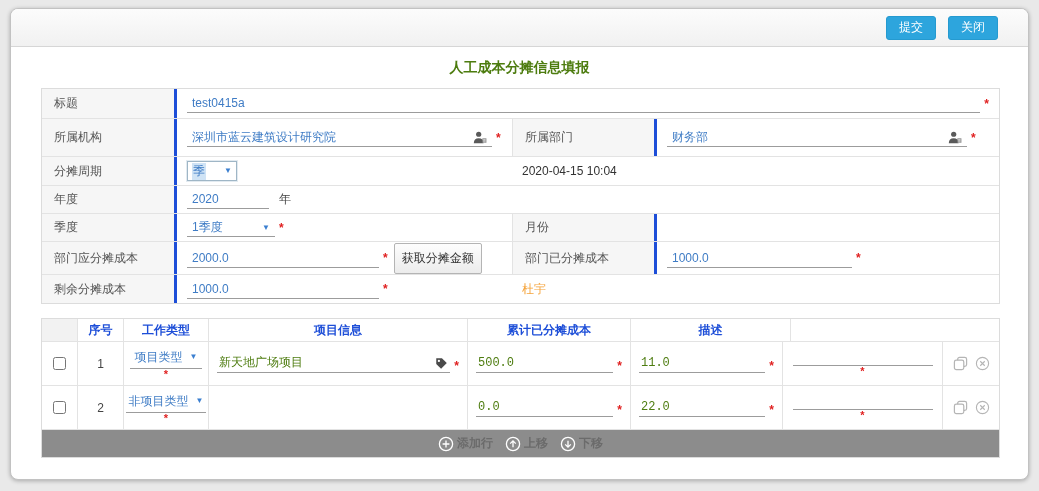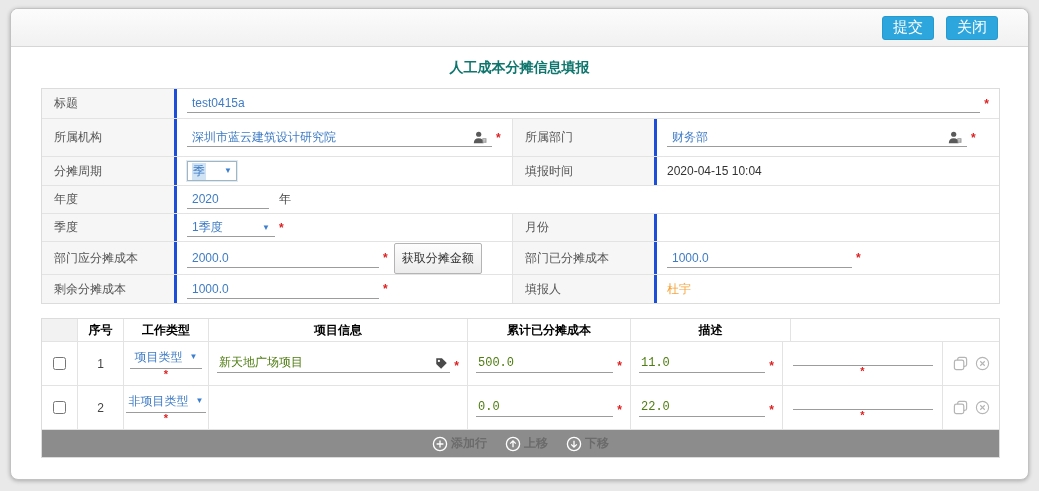--- a/index.html
+++ b/index.html
@@ -5,23 +5,23 @@
   * { margin:0; padding:0; box-sizing:border-box; }
   html,body { width:1039px; height:491px; }
   body { background:#e9e9e9; font-family:"Liberation Sans","DejaVu Sans",sans-serif; font-size:12px; color:#444; }
 
   .window { position:absolute; left:10px; top:8px; width:1019px; height:472px; background:#fff;
             border:1px solid #c2c2c2; border-radius:8px; box-shadow:0 1px 4px rgba(0,0,0,.28); overflow:hidden; }
 
   .toolbar { height:38px; background:linear-gradient(#fcfcfc,#f1f1f1); border-bottom:1px solid #d6d6d6;
              display:flex; align-items:center; justify-content:flex-end; padding-right:30px; gap:12px; }
   .btn-primary { min-width:50px; height:24px; background:#2da5dd; color:#fff; border:1px solid #259ad0;
-                 border-radius:3px; font-size:15px; font-family:inherit; cursor:pointer; padding:0 10px; }
-
-  .page-title { text-align:center; font-size:14px; font-weight:bold; color:#0f766e; margin:12px 0 11px; }
+                 border-radius:3px; font-size:12px; font-family:inherit; cursor:pointer; padding:0 10px; }
+
+  .page-title { text-align:center; font-size:14px; font-weight:bold; color:#4d7c0f; margin:12px 0 11px; }
 
   .form-table { margin:0 30px; width:959px; border:1px solid #dcdcdc; }
   .frow { display:flex; align-items:stretch; }
   .frow + .frow { border-top:1px solid #e3e3e3; }
   .r1{min-height:29px;} .r2{min-height:38px;} .r3{min-height:29px;} .r4{min-height:28px;}
   .r5{min-height:28px;} .r6{min-height:33px;} .r7{min-height:29px;}
   .flabel { width:135px; flex:0 0 135px; background:#f6f6f6; border-right:3px solid #1d4ed8;
             display:flex; align-items:center; padding-left:12px; color:#555; }
   .flabel.l2 { width:145px; flex:0 0 145px; border-left:1px solid #e3e3e3; }
   .fvalue { display:flex; align-items:center; padding:0 10px; }
@@ -42,21 +42,21 @@
 
   .mini-select { display:inline-flex; align-items:center; justify-content:space-between; width:50px; height:20px;
                  border:1px solid #9fb6c6; box-shadow:0 0 0 1px #e2eaf0; background:#fff; padding:0 4px; cursor:pointer; }
   .mini-select .sel-text { color:#3f7cc5; background:#cfe3f5; padding:0 1px; }
 
   .btn-gray { height:31px; margin-left:6px; padding:0 7px; background:linear-gradient(#fdfdfd,#ececec);
               border:1px solid #b4b4b4; border-radius:2px; font-size:12px; color:#333; font-family:inherit; cursor:pointer; }
 
   .detail-table { margin:14px 30px 0; width:959px; border:1px solid #dcdcdc; }
   .drow { display:flex; }
-  .dhead { height:23px; border-bottom:1px solid #e3e3e3; font-weight:bold; color:#000000; }
+  .dhead { height:23px; border-bottom:1px solid #e3e3e3; font-weight:bold; color:#1d4ed8; }
   .dbody { height:44px; border-bottom:1px solid #e3e3e3; }
   .dcell { border-right:1px solid #e3e3e3; display:flex; align-items:center; justify-content:center; }
   .dcell:last-child { border-right:none; }
   .c-cb  { flex:0 0 36px; }
   .c-no  { flex:0 0 46px; }
   .c-wt  { flex:0 0 85px; }
   .c-prj { flex:0 0 259px; }
   .c-cum { flex:0 0 163px; }
   .c-cur { flex:0 0 152px; }
   .c-desc{ flex:0 0 160px; }
@@ -70,21 +70,21 @@
   .stacked { display:inline-flex; flex-direction:column; align-items:center; }
   .wt-line { border-bottom:1px solid #9c9c9c; color:#3f7cc5; padding:0 3px 2px; display:flex; gap:7px;
              align-items:center; justify-content:center; min-width:72px; cursor:pointer; }
   .desc-line { width:140px; border-bottom:1px solid #9c9c9c; height:15px; cursor:text; }
   .req-below { color:#e02020; font-weight:bold; font-size:11px; line-height:9px; margin-top:1px; }
 
   .row-actions { display:flex; gap:7px; align-items:center; }
   .icon-btn { display:inline-flex; cursor:pointer; }
   .row-check { width:13px; height:13px; cursor:pointer; }
 
-  .tfooter { height:27px; background:#8c8c8c; display:flex; align-items:center; justify-content:center; gap:18px;font-weight:bold; }
+  .tfooter { height:27px; background:#8c8c8c; display:flex; align-items:center; justify-content:center; gap:12px;font-weight:bold; }
   .tf-item { display:flex; align-items:center; gap:3px; color:#6b6b6b; cursor:pointer; }
 </style>
 </head>
 <body>
 
 <div class="window">
 
   <div class="toolbar">
     <button class="btn-primary">提交</button>
     <button class="btn-primary">关闭</button>
@@ -138,21 +138,20 @@
     </div>
 
     <div class="frow r3">
       <div class="flabel">分摊周期</div>
       <div class="fvalue v1">
         <span class="mini-select">
           <span class="sel-text">季</span>
           <span class="arrow">▼</span>
         </span>
       </div>
-      <div class="flabel l2">填报时间</div>
       <div class="fvalue v2">
         <span class="plain-text">2020-04-15 10:04</span>
       </div>
     </div>
 
     <div class="frow r4">
       <div class="flabel">年度</div>
       <div class="fvalue v1">
         <span class="uline" style="width:82px">
           <span class="blue-text">2020</span>
@@ -198,21 +197,20 @@
     </div>
 
     <div class="frow r7">
       <div class="flabel">剩余分摊成本</div>
       <div class="fvalue v1">
         <span class="uline" style="width:192px">
           <span class="blue-text">1000.0</span>
         </span>
         <span class="req">*</span>
       </div>
-      <div class="flabel l2">填报人</div>
       <div class="fvalue v2">
         <span class="orange-text">杜宇</span>
       </div>
     </div>
 
   </div>
 
   <div class="detail-table">
 
     <div class="drow dhead">

